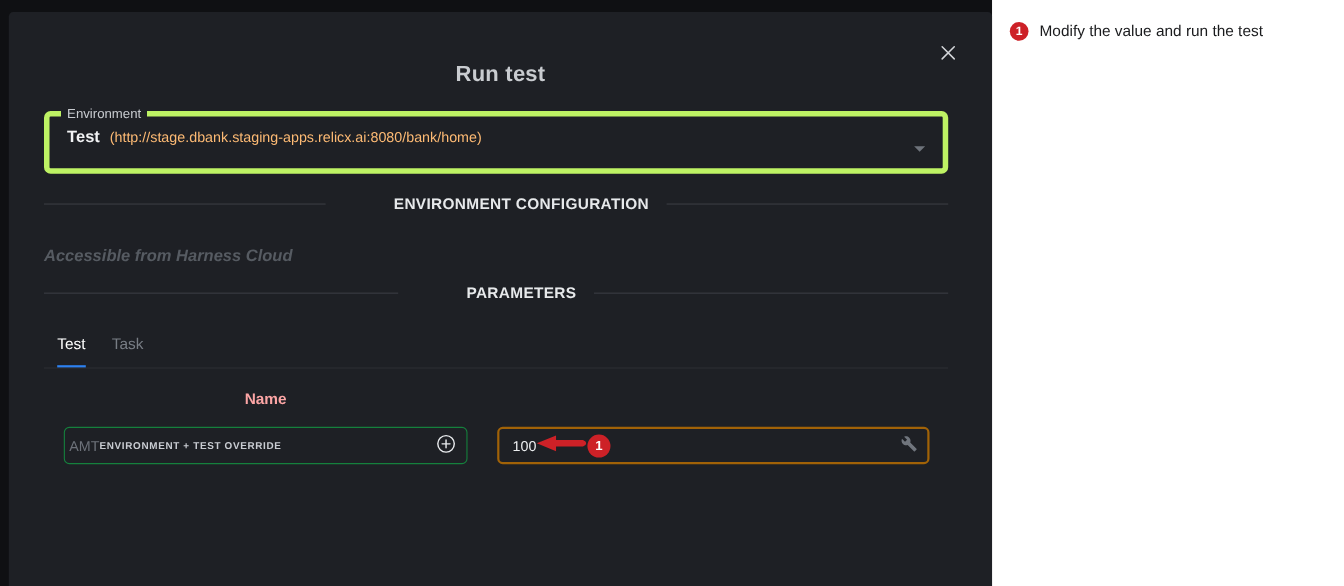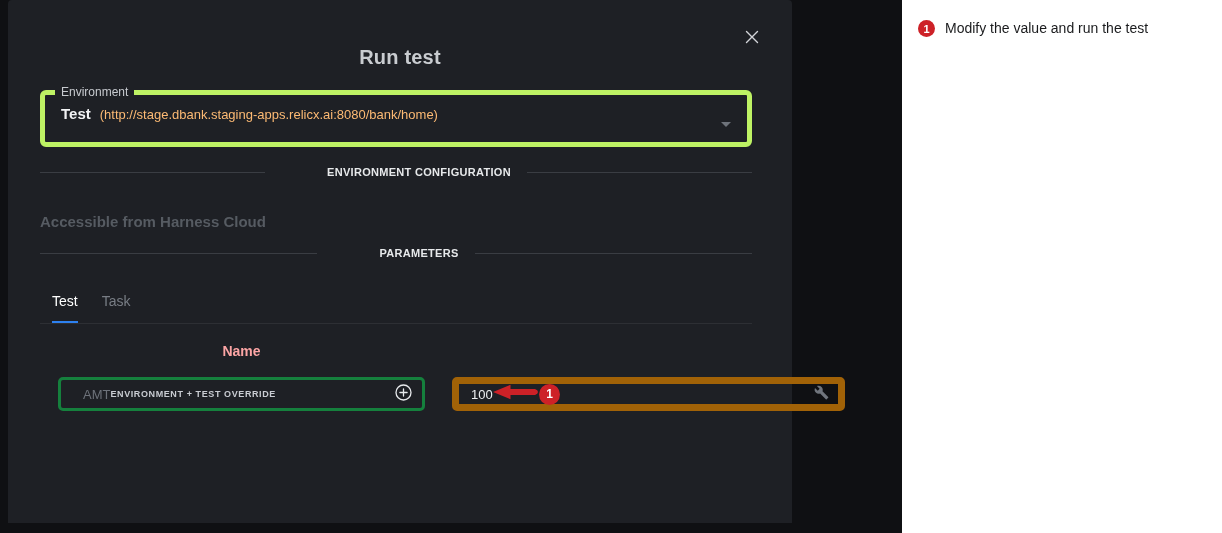--- a/index.html
+++ b/index.html
@@ -18,22 +18,22 @@
   .backdrop {
     position: absolute;
     left: 0; top: 0;
     width: 902px; height: 533px;
     background: #0f1013;
   }
 
   
   .modal {
     position: absolute;
-    left: 8px; top: 0;
-    width: 784px; height: 523px;
+    left: 8px; top: 11px;
+    width: 894px; height: 523px;
     background: #1e2025;
     border-radius: 4px 4px 0 0;
   }
 
   .close-btn {
     position: absolute;
     top: 22px; right: 24px;
     width: 32px; height: 32px;
     display: flex; align-items: center; justify-content: center;
     cursor: pointer; background: transparent; border: none;
@@ -82,34 +82,35 @@
 
   
   .divider {
     position: absolute;
     left: 32px; right: 40px;
     display: flex; align-items: center;
   }
   .divider .line { flex: 1; height: 1px; background: #3a3d43; }
   .divider .divider-label {
     margin: 0 16px;
-    font-size: 11px; font-weight: bold;
+    font-size: 14px; font-weight: bold;
     color: #e7e9eb;
     letter-spacing: 0.3px;
     white-space: nowrap;
     padding-left: 46px;
   }
   .divider.env-config { top: 166px; }
   .divider.params     { top: 247px; }
 
   .cloud-note {
     position: absolute;
     left: 32px; top: 213px;
     font-size: 15px; font-weight: bold;
     color: #565b62;
+    font-style: italic;
   }
 
   
   .tabs {
     position: absolute;
     left: 32px; right: 40px; top: 293px;
     display: flex; gap: 24px;
     padding-left: 12px;
     border-bottom: 1px solid rgba(255,255,255,0.07);
   }
@@ -140,44 +141,44 @@
   .col-header.value { width: 393px; margin-left: 27px; }
 
   
   .param-row {
     position: absolute;
     left: 50px; top: 377px;
     display: flex;
   }
   .name-field {
     width: 367px; height: 34px;
-    border: 3px solid #15803d;
+    border: 1px solid #15803d;
     border-radius: 5px;
     display: flex; align-items: center;
-    padding: 0 9px 0 22px;
+    padding: 0 9px 0 4px;
     background: transparent;
   }
   .name-text { font-size: 13px; color: #6d727a; }
   .override-badge {
     flex: 1;
     font-size: 9px; font-weight: bold;
     letter-spacing: 0.6px;
     color: #c9ccd2;
   }
   .add-btn {
     width: 20px; height: 20px;
     display: flex; align-items: center; justify-content: center;
     background: transparent; border: none; cursor: pointer;
   }
 
   .value-field {
     position: relative;
     width: 393px; height: 34px;
     margin-left: 27px;
-    border: 7px solid #a16207;
+    border: 2px solid #a16207;
     border-radius: 5px;
     background: transparent;
   }
   .value-field input {
     width: 100%; height: 100%;
     background: transparent;
     border: none; outline: none;
     color: #eceef0;
     font-size: 13px;
     font-family: "Liberation Sans", sans-serif;

